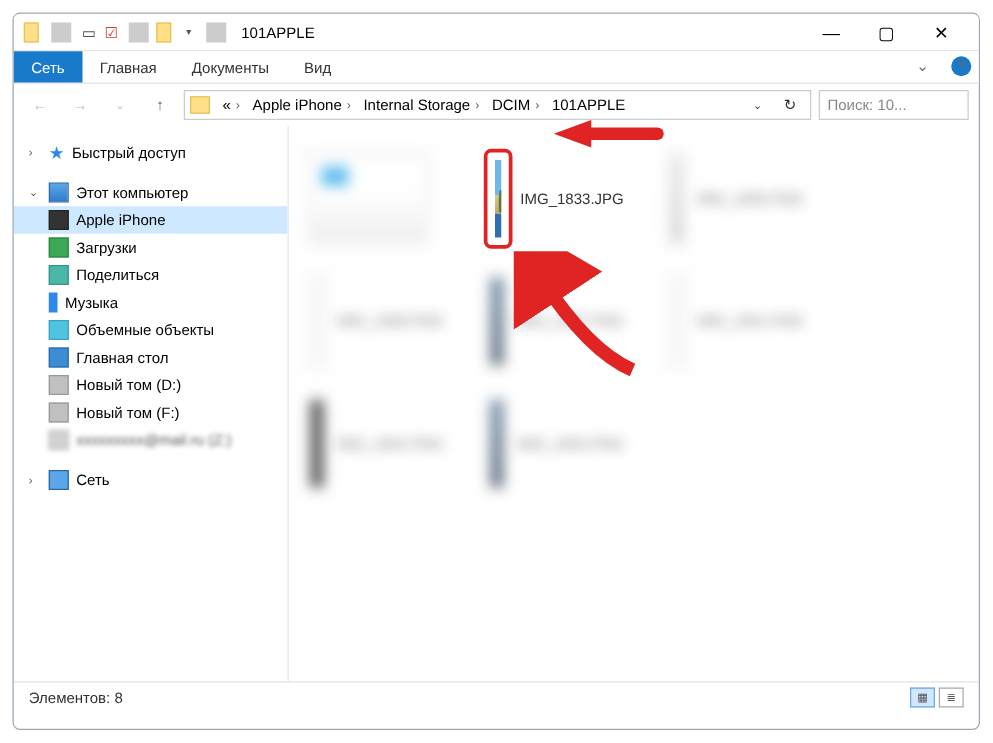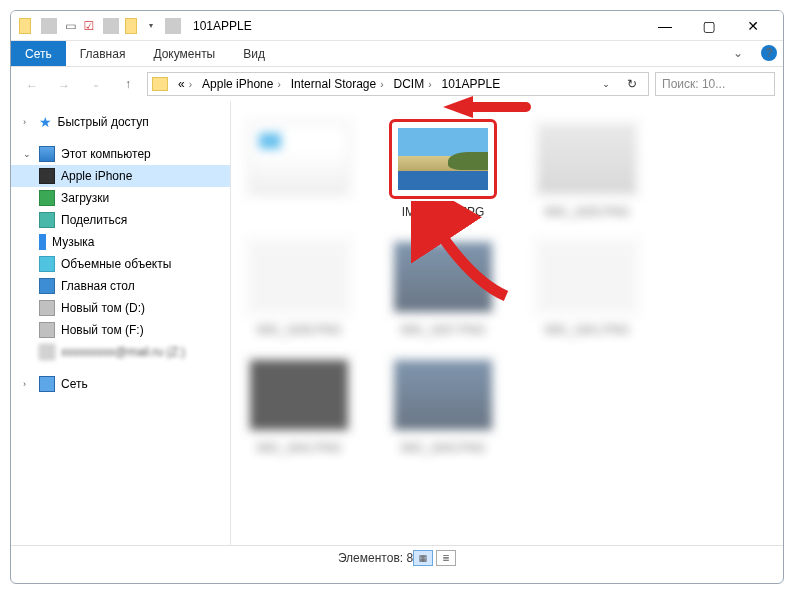--- a/index.html
+++ b/index.html
@@ -42,42 +42,42 @@
 .ic-doc{background:#d4a55a;border:1px solid #b58640}
 .ic-dl{background:#3aa855;border:1px solid #2a8a42}
 .ic-img{background:#4ab8a9;border:1px solid #359688}
 .ic-mus{background:#2e8ae6;font-size:14px;color:#2e8ae6}
 .ic-3d{background:#4fc3e0;border:1px solid #3aa3bf}
 .ic-desk{background:#3d8dd4;border:1px solid #2c6ca8}
 .ic-drv{background:#c0c0c0;border:1px solid #999}
 .ic-net{background:#5da7e8;border:1px solid #2968a8}
 .nav-item.blur{filter:blur(2px);opacity:.7}
 .content{flex:1;padding:18px 12px;display:flex;flex-wrap:wrap;align-content:flex-start;gap:18px 32px;position:relative}
-.thumb{width:112px;display:flex;flex-direction:column;align-items:center;gap:6px}
+.thumb{width:112px;display:flex;flex-direction:row;align-items:center;gap:6px}
 .tframe{width:108px;height:80px;background:#fff;border:1px solid #ddd;display:flex;align-items:center;justify-content:center;padding:4px}
 .timg{width:100%;height:100%}
 .tlabel{text-align:center;color:#333}
 .thumb.blur .tframe,.thumb.blur .tlabel{filter:blur(5px);opacity:.7}
 .thumb.sel{position:relative}
 .thumb.sel .tframe{border:3px solid #e02424;border-radius:6px;padding:6px}
 .t-drive{background:linear-gradient(180deg,#fff 40%,#e9e9e9);border:1px solid #ccc;border-radius:4px;position:relative}
 .t-drive:after{content:"";position:absolute;top:8px;left:8px;width:22px;height:16px;background:#29a7e8}
 .t-beach{background:linear-gradient(180deg,#6bb9e8 0%,#6bb9e8 45%,#d7c98a 45%,#b9a868 70%,#2f6fb3 70%,#2f6fb3 100%);position:relative}
 .t-beach:before{content:"";position:absolute;right:0;top:38%;width:45%;height:30%;background:#5a7a3a;border-radius:50% 0 0 30%}
 .t-screen1{background:linear-gradient(180deg,#e0e0e0,#c9c9c9)}
 .t-screen2{background:#f2f2f2}
 .t-dark{background:#1e1e1e}
 .t-coast{background:linear-gradient(180deg,#4a6a8c,#2c3d52)}
 .arrow{position:absolute;pointer-events:none}
 .arrow1{left:432px;top:85px}
 .arrow2{left:400px;top:190px}
 .a-head{width:0;height:0;border-style:solid}
 .a1-head{border-width:11px 30px 11px 0;border-color:transparent #e02424 transparent transparent}
 .a1-body{position:absolute;left:28px;top:6px;width:60px;height:10px;background:#e02424;border-radius:0 5px 5px 0}
-.status{height:24px;border-top:1px solid #e1e1e1;display:flex;align-items:center;padding:0 12px;color:#333;justify-content:center}
+.status{height:24px;border-top:1px solid #e1e1e1;display:flex;align-items:center;padding:0 12px;color:#333;justify-content:space-between}
 .viewbtns{display:flex;gap:3px}
 .viewbtns div{width:20px;height:16px;border:1px solid #aaa;display:flex;align-items:center;justify-content:center;font-size:9px;color:#555}
 .viewbtns div:first-child{background:#d0e7ff;border-color:#6aa8df}
 </style>
 </head>
 <body>
 
 <div class="win">
 
   <div class="titlebar">

